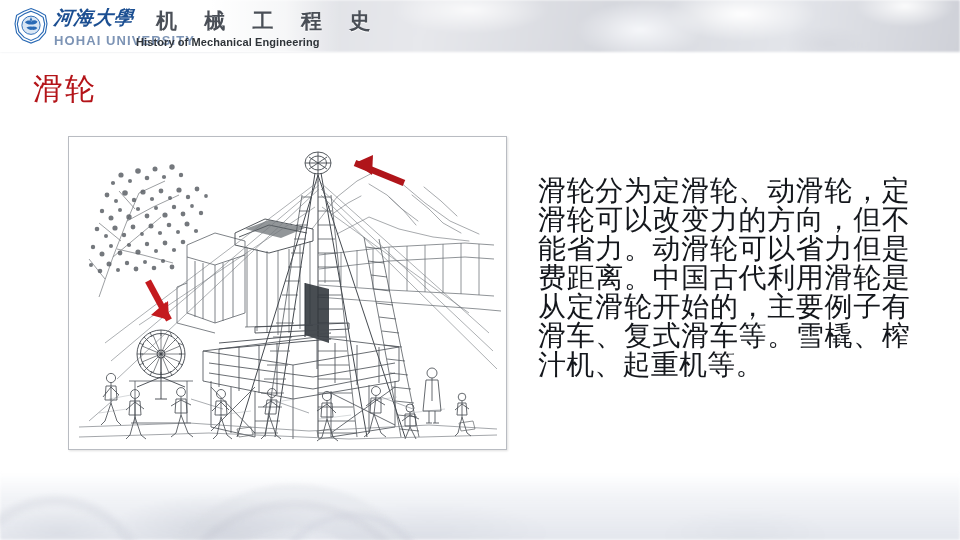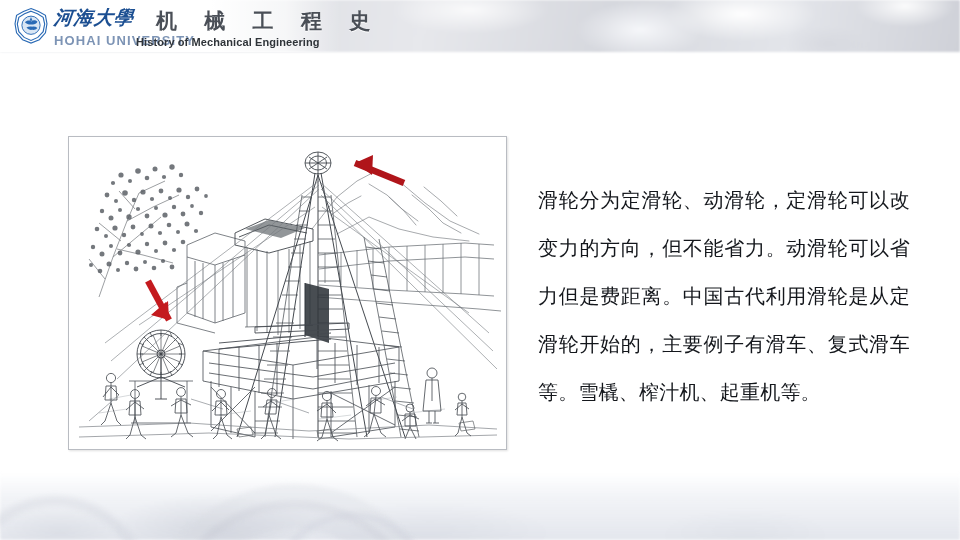--- a/index.html
+++ b/index.html
@@ -111,22 +111,22 @@
     border:1px solid #b9bcc2;
     box-shadow:1px 1px 2px rgba(0,0,0,.12);
     overflow:hidden;
   }
   .figure svg{display:block;width:100%;height:100%;}
 
   
   .body-text{
     position:absolute;left:538px;top:176px;width:372px;
     font-family:"DejaVu Serif","Liberation Serif",serif;
-    font-size:20px;color:#14171c;
-    line-height:48px;
+    font-size:28px;color:#14171c;
+    line-height:29px;
     text-align:justify;
     text-justify:inter-character;
     letter-spacing:.2px;
   }
 </style>
 </head>
 <body>
 
 <div id="slide">
 
@@ -155,20 +155,21 @@
         <path d="M50 26 L54 36 L46 36 Z" fill="#2a6ab5"></path>
       </svg>
       <div class="logo-cn">河海大學</div>
       <div class="logo-en">HOHAI UNIVERSITY</div>
     </div>
 
     <div class="mast-cn">机 械 工 程 史</div>
     <div class="mast-en">History of Mechanical Engineering</div>
   </div>
 
+  <div class="slide-title">滑轮</div>
 
   <div class="figure">
     <svg viewBox="0 0 437 312" xmlns="http://www.w3.org/2000/svg">
       <rect x="0" y="0" width="437" height="312" fill="#ffffff"></rect>
 
       <g stroke="#6b7076" fill="none" stroke-width="0.7" stroke-linecap="round" opacity=".85">
 
         <path d="M243 92 L268 60 L288 44 L309 33 L331 45 L356 66 L381 84 L410 97"></path>
         <path d="M300 47 L318 58 L333 72 L349 84"></path>
         <path d="M320 60 L335 74 L347 88"></path>

